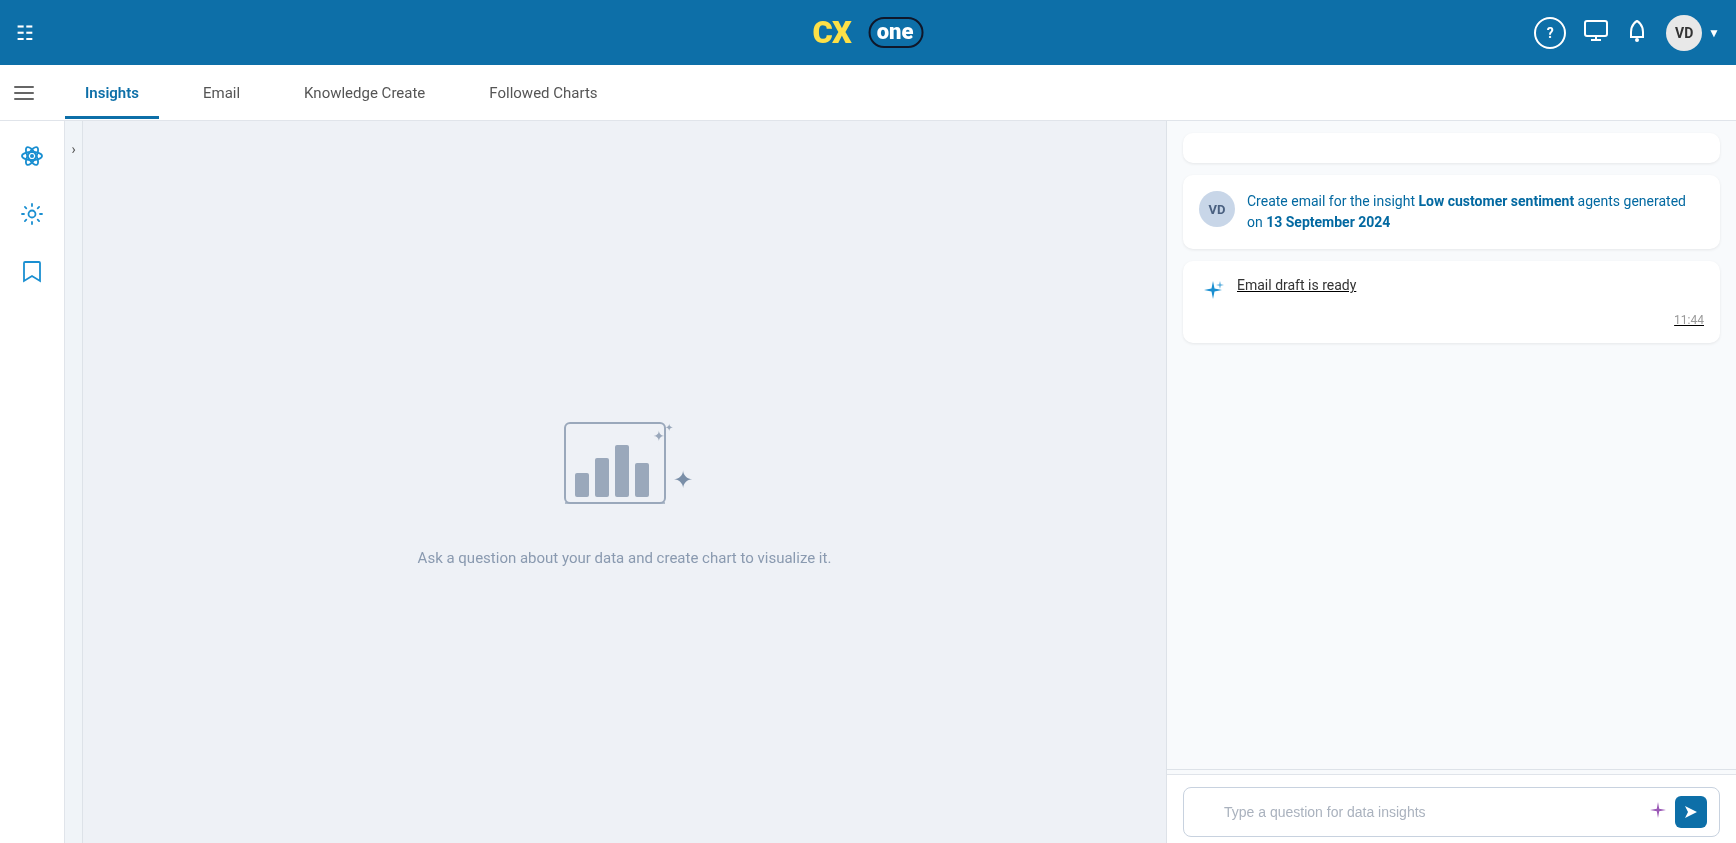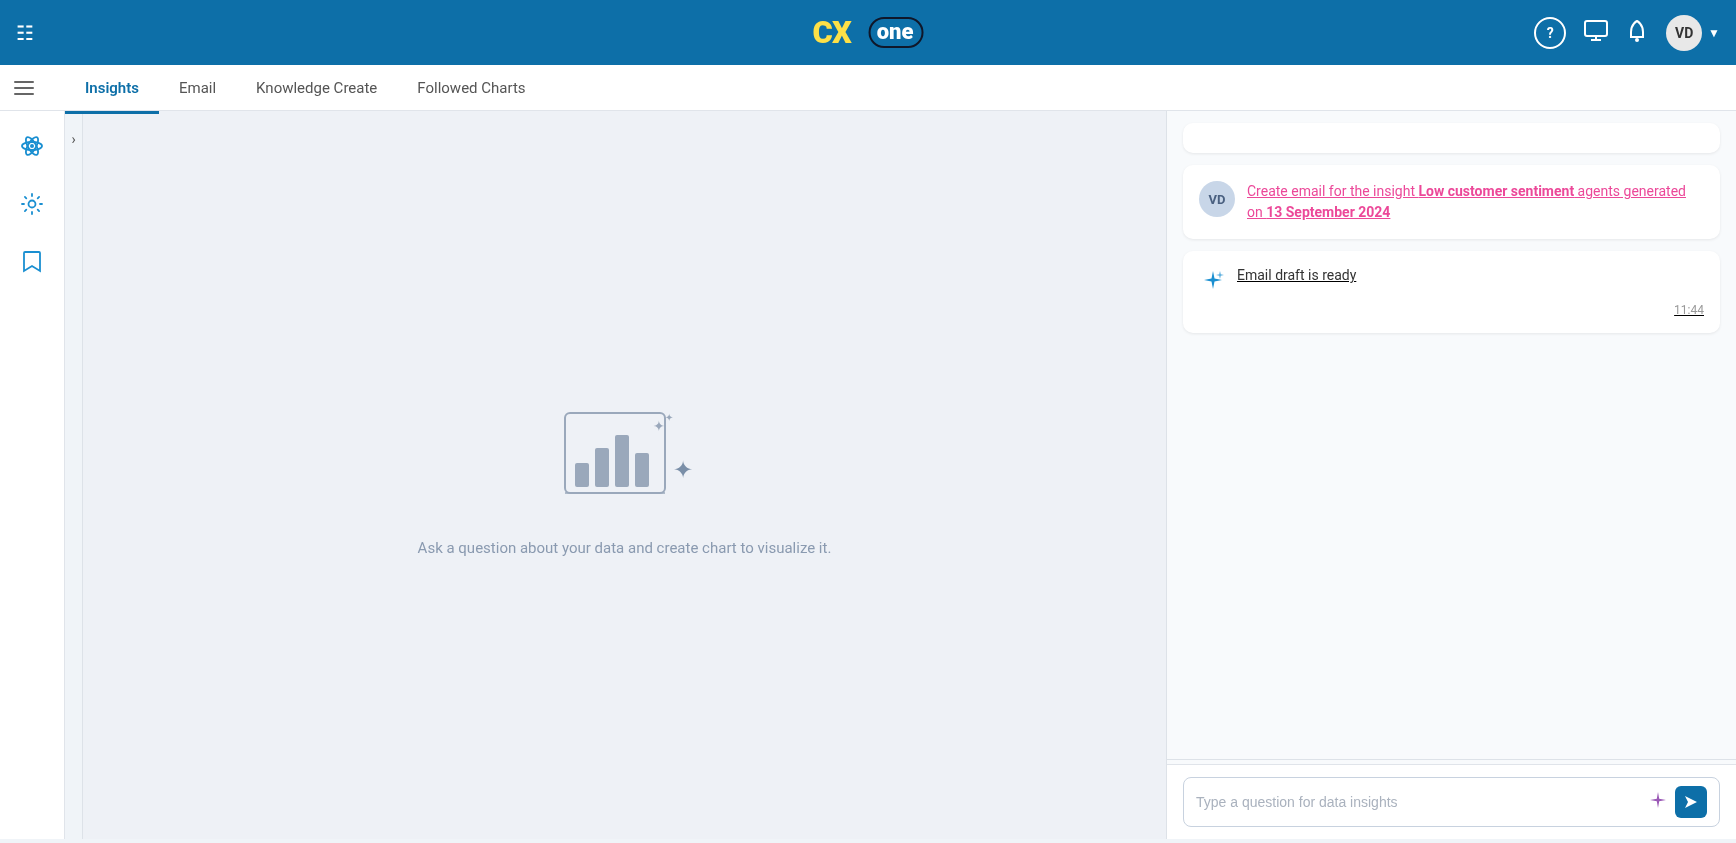--- a/index.html
+++ b/index.html
@@ -122,21 +122,21 @@
       background: #c8d6e8;
       border-radius: 50%;
       display: flex;
       align-items: center;
       justify-content: center;
       font-weight: 700;
       font-size: 13px;
       color: #4a6080;
       flex-shrink: 0;
     }
-    .chat-bubble-text { font-size: 14px; color: #ec4899; line-height: 1.5; text-decoration: underline; }
+    .chat-bubble-text { font-size: 14px; color: #0369a1; line-height: 1.5; }
     .chat-bubble-text strong { font-weight: 700; }
 
     .chat-response {
       background: white;
       border-radius: 10px;
       padding: 16px;
       box-shadow: 0 1px 3px rgba(0,0,0,0.08);
       text-decoration: underline;
     }
     .chat-response-header { display: flex; align-items: flex-start; gap: 10px; margin-bottom: 6px; }
@@ -167,20 +167,21 @@
       padding: 8px 12px;
       gap: 8px;
     }
     .chat-input {
       flex: 1;
       border: none;
       outline: none;
       font-size: 14px;
       color: #333;
       background: transparent;
+      margin-left: 28px;
     }
     .chat-input::placeholder { color: #aab2be; }
     .chat-input-sparkle { color: #a06ce0; font-size: 18px; }
     .send-btn {
       background: #0d6fa8;
       border: none;
       border-radius: 6px;
       width: 32px; height: 32px;
       display: flex; align-items: center; justify-content: center;
       cursor: pointer;
@@ -231,21 +232,21 @@
 
     <div style="display:flex;align-items:center;gap:6px;">
       <div class="avatar-btn">
         <span>VD</span>
       </div>
       <span style="color:white;font-size:12px;">▼</span>
     </div>
   </div>
 </div>
 
-<div style="position:relative;display:flex;align-items:center;background:white;border-bottom:1px solid #e0e4ea;height:46px;padding-left:65px;">
+<div style="position:relative;display:flex;align-items:center;background:white;border-bottom:1px solid #e0e4ea;height:56px;padding-left:65px;gap:24px;">
 
   <div style="position:absolute;left:14px;top:50%;transform:translateY(-50%);display:flex;flex-direction:column;gap:4px;cursor:pointer;">
     <span style="display:block;width:20px;height:2px;background:#666;border-radius:1px;"></span>
     <span style="display:block;width:20px;height:2px;background:#666;border-radius:1px;"></span>
     <span style="display:block;width:20px;height:2px;background:#666;border-radius:1px;"></span>
   </div>
   <div class="tab active">Insights</div>
   <div class="tab">Email</div>
   <div class="tab">Knowledge Create</div>
   <div class="tab">Followed Charts</div>

